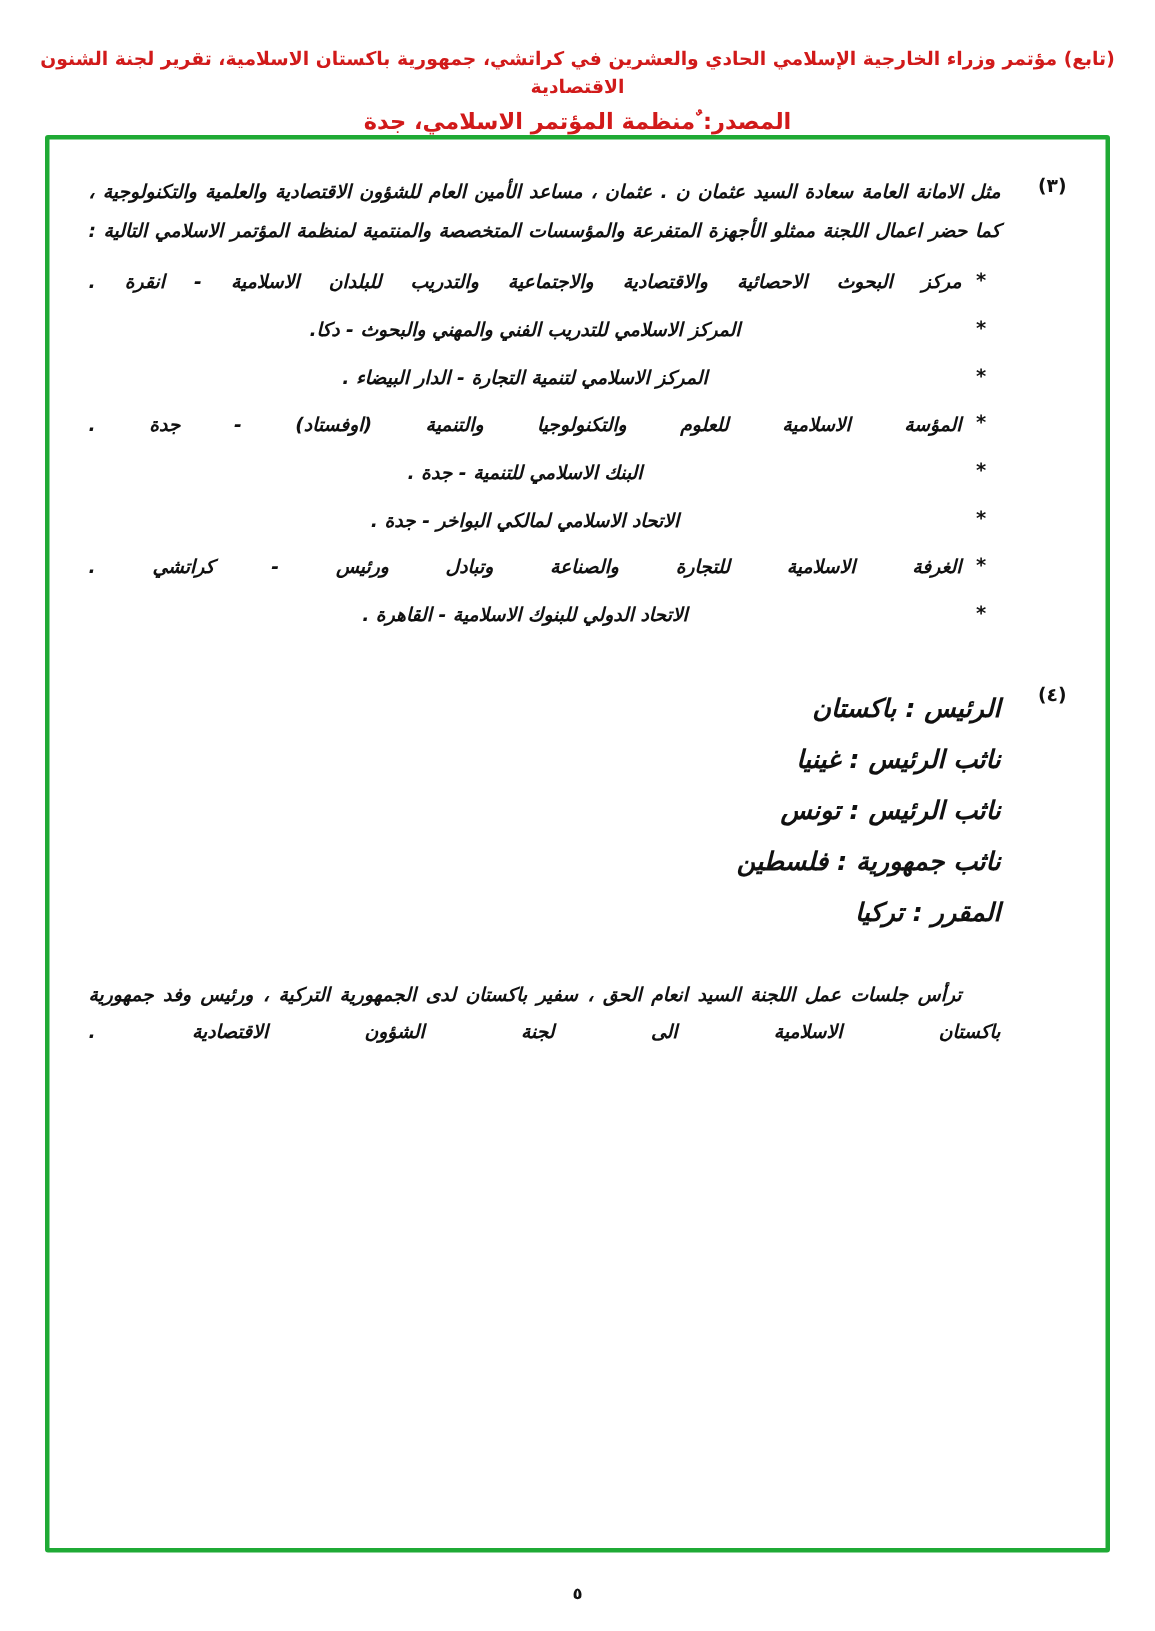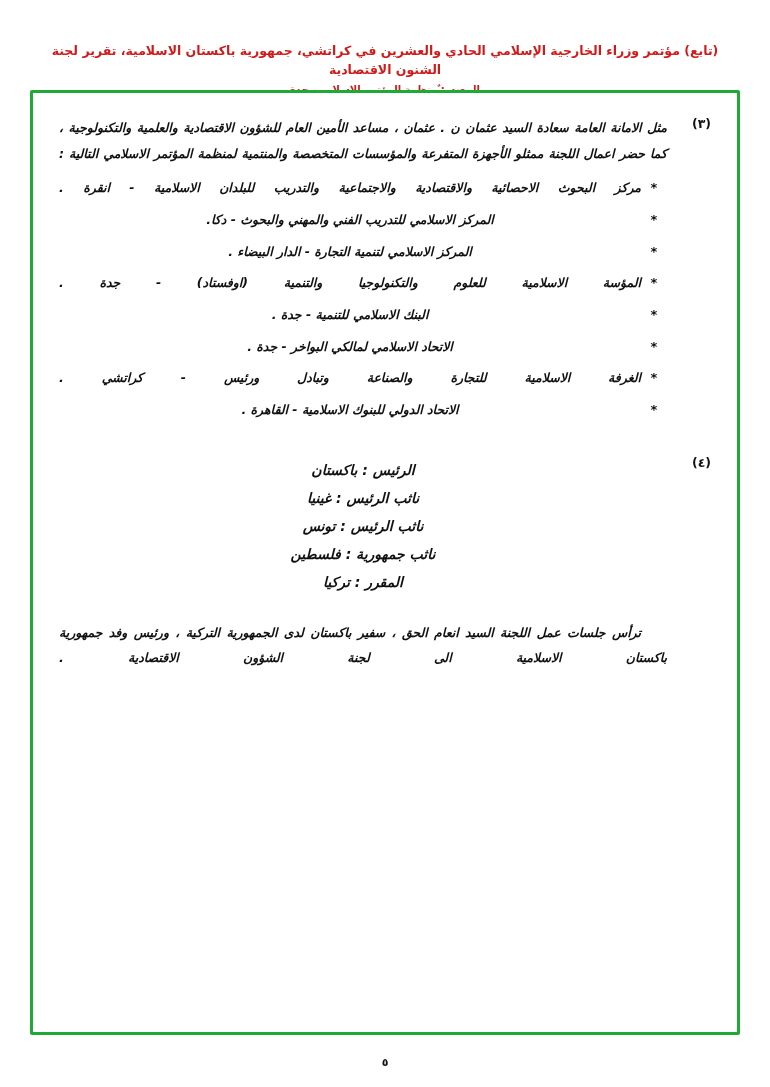--- a/index.html
+++ b/index.html
@@ -12,41 +12,41 @@
     height: 1087px;
     font-family: "Liberation Sans", sans-serif;
     color: #0d0d0d;
     position: relative;
     overflow: hidden;
   }
   .page {
     width: 770px;
     height: 1087px;
     box-sizing: border-box;
-    padding: 12px;
+    padding: 0;
     position: relative;
   }
 
   
   .header {
     text-align: center;
     padding: 30px 18px 0 18px;
   }
   .header-title {
     font-family: "DejaVu Sans", sans-serif;
     font-size: 12.5px;
     font-weight: bold;
     color: #d11a1a;
     letter-spacing: 0px;
     line-height: 1.5;
     direction: rtl;
   }
   .header-source {
     font-family: "DejaVu Sans", sans-serif;
-    font-size: 10px;
+    font-size: 15px;
     font-weight: bold;
     color: #d11a1a;
     margin-top: 4px;
     direction: rtl;
   }
 
   
   .frame {
     position: absolute;
     top: 90px;
@@ -130,22 +130,21 @@
   }
 
   
   .roster {
     margin-top: 2px;
   }
   .roster-line {
     font-weight: bold;
     letter-spacing: 1.2px;
     line-height: 2.0;
-    text-align: center;
-    font-size: 14px;
+    font-size: 17px;
   }
   .spacer-md { height: 18px; }
 
   .closing {
     margin-top: 6px;
   }
   .closing .para {
     text-indent: 26px;
   }
 

